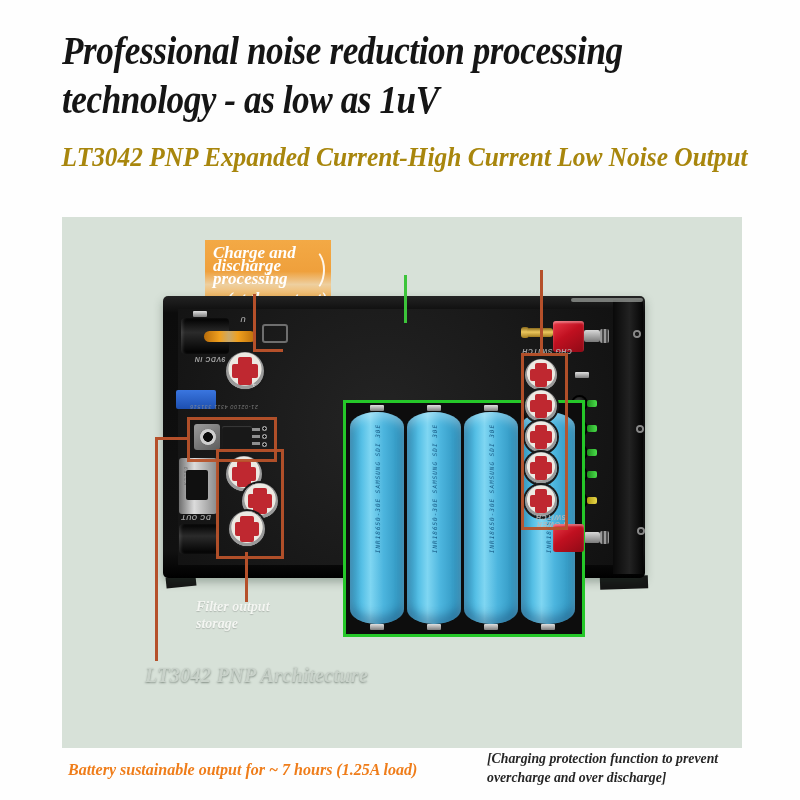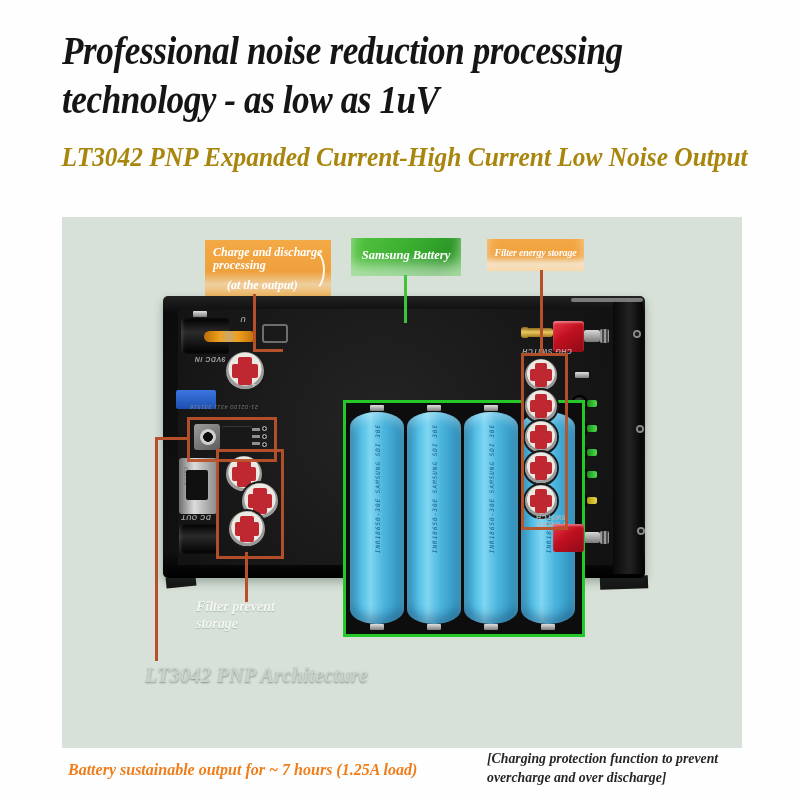--- a/index.html
+++ b/index.html
@@ -12,21 +12,21 @@
          letter-spacing:-.5px;transform:scaleX(.88);transform-origin:0 0;white-space:nowrap;}
   .subtitle{left:40px;top:142px;width:720px;text-align:center;font-size:27px;font-weight:700;
             color:#a8860d;transform:scaleX(.94);white-space:nowrap;}
 
   
   .panel{left:62px;top:217px;width:680px;height:531px;background:#d7e1d8;}
 
   
   .lbl{color:#fff;font-weight:700;}
   .lbl-orange{background:linear-gradient(180deg,#f3a945 0%,#efa03c 55%,#eecf9f 78%,#f2b55e 100%);}
-  .lbl1{left:143px;top:23px;width:126px;height:57px;font-size:12px;line-height:13px;padding:6px 0 0 8px;box-sizing:border-box;}
+  .lbl1{left:143px;top:23px;width:126px;height:57px;font-size:17px;line-height:13px;padding:6px 0 0 8px;box-sizing:border-box;}
   .lbl1 .indent{display:block;margin:7px 0 0 14px;}
   .arc{position:absolute;right:6px;top:8px;width:24px;height:40px;border:2px solid transparent;
        border-right-color:rgba(255,255,255,.9);border-radius:50%;}
   .lbl2{left:289px;top:21px;width:110px;height:38px;font-size:12.5px;text-align:center;line-height:34px;
         background:linear-gradient(120deg,#55c440 0%,#36ab2e 55%,#2c9626 80%,#3fae33 100%);
         box-shadow:inset 0 -12px 14px rgba(255,255,255,.55);}
   .lbl3{left:425px;top:22px;width:97px;height:32px;font-size:10px;text-align:center;line-height:28px;
         letter-spacing:-.2px;box-shadow:inset 0 -10px 12px rgba(255,255,255,.5);}
 
   
@@ -121,22 +121,20 @@
   <div class="abs subtitle">LT3042 PNP Expanded Current-High Current Low Noise Output</div>
 
   <div class="abs panel">
 
     <div class="abs lbl lbl-orange lbl1">
       <span>Charge and discharge</span><br>
       <span>processing</span>
       <span class="indent">(at the output)</span>
       <span class="arc"></span>
     </div>
-    <div class="abs lbl lbl2">Samsung Battery</div>
-    <div class="abs lbl lbl-orange lbl3">Filter energy storage</div>
 
     <div class="abs line line-red" style="left:191px;top:77px;width:3px;height:58px;"></div>
     <div class="abs line line-red" style="left:191px;top:132px;width:30px;height:3px;"></div>
     <div class="abs line line-green" style="left:342px;top:58px;width:3px;height:48px;"></div>
     <div class="abs line line-red" style="left:478px;top:53px;width:3px;height:85px;"></div>
     <div class="abs line line-red" style="left:93px;top:220px;width:33px;height:3px;"></div>
     <div class="abs line line-red" style="left:93px;top:220px;width:3px;height:224px;"></div>
     <div class="abs line line-red" style="left:183px;top:335px;width:3px;height:50px;"></div>
 
     <div class="abs chassis">
@@ -243,21 +241,21 @@
 
       <div class="abs screw" style="left:470px;top:34px;width:8px;height:8px;"></div>
       <div class="abs screw" style="left:473px;top:129px;width:8px;height:8px;"></div>
       <div class="abs screw" style="left:474px;top:231px;width:8px;height:8px;"></div>
     </div>
 
     <div class="abs foot" style="left:104px;top:359px;width:30px;height:11px;transform:rotate(-6deg);"></div>
     <div class="abs foot" style="left:538px;top:359px;width:48px;height:13px;transform:rotate(-2deg);"></div>
 
     <div class="abs filter-bottom">
-      <span>Filter prevent</span><br>
+      <span>Filter output</span><br>
       <span>storage</span>
     </div>
     <div class="abs arch">LT3042 PNP Architecture</div>
   </div>
 
   <div class="abs foot-left">Battery sustainable output for ~ 7 hours (1.25A load)</div>
   <div class="abs foot-right">
     <span>[Charging protection function to prevent</span><br>
     <span>overcharge and over discharge]</span>
   </div>

